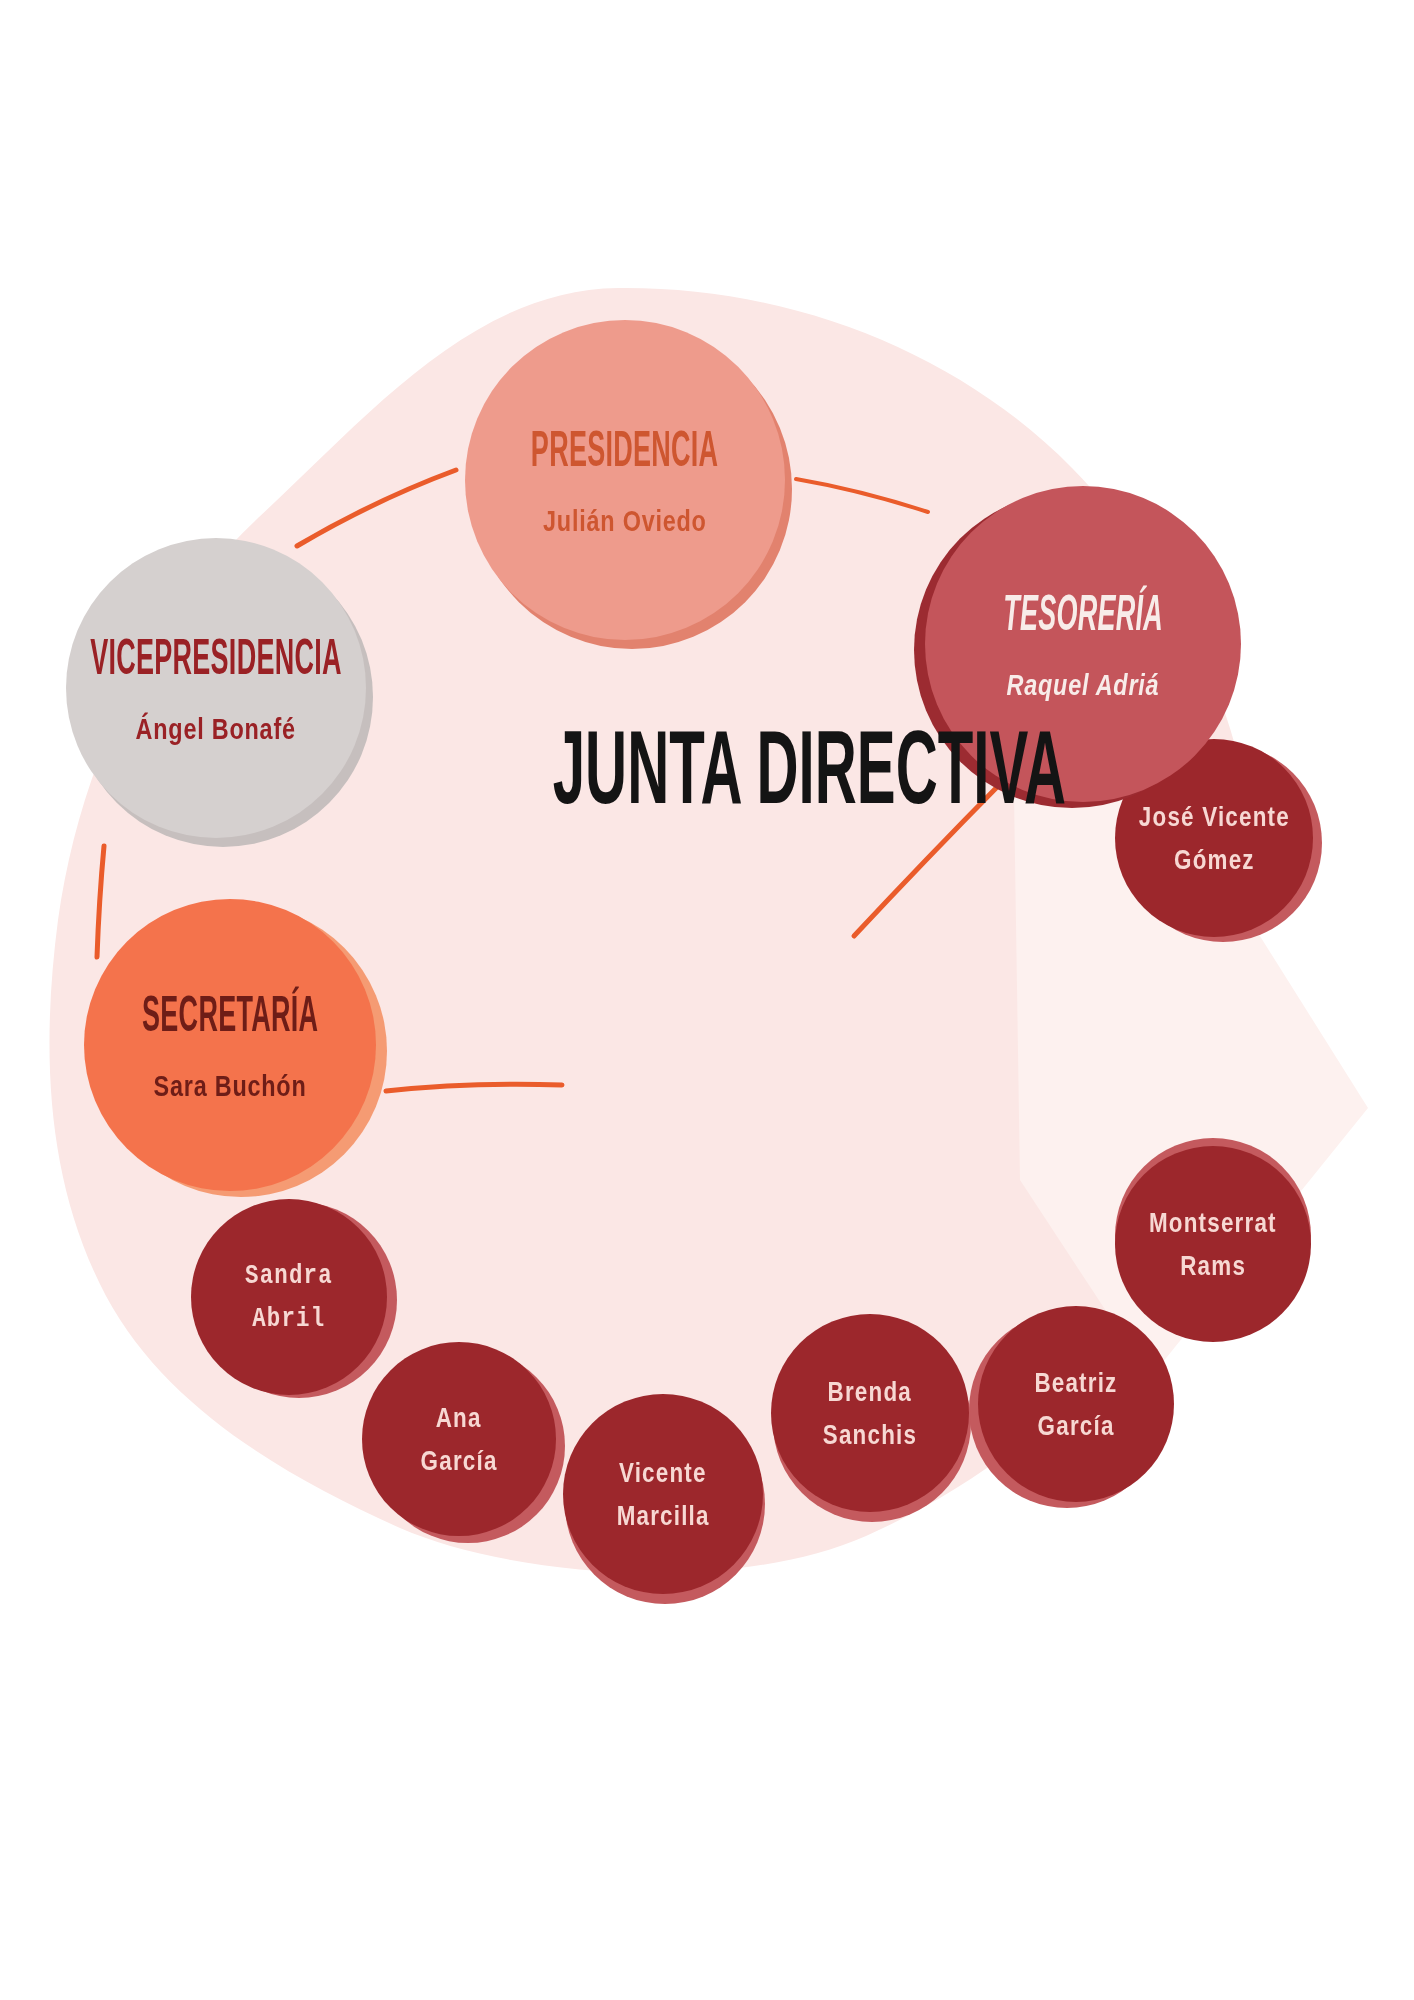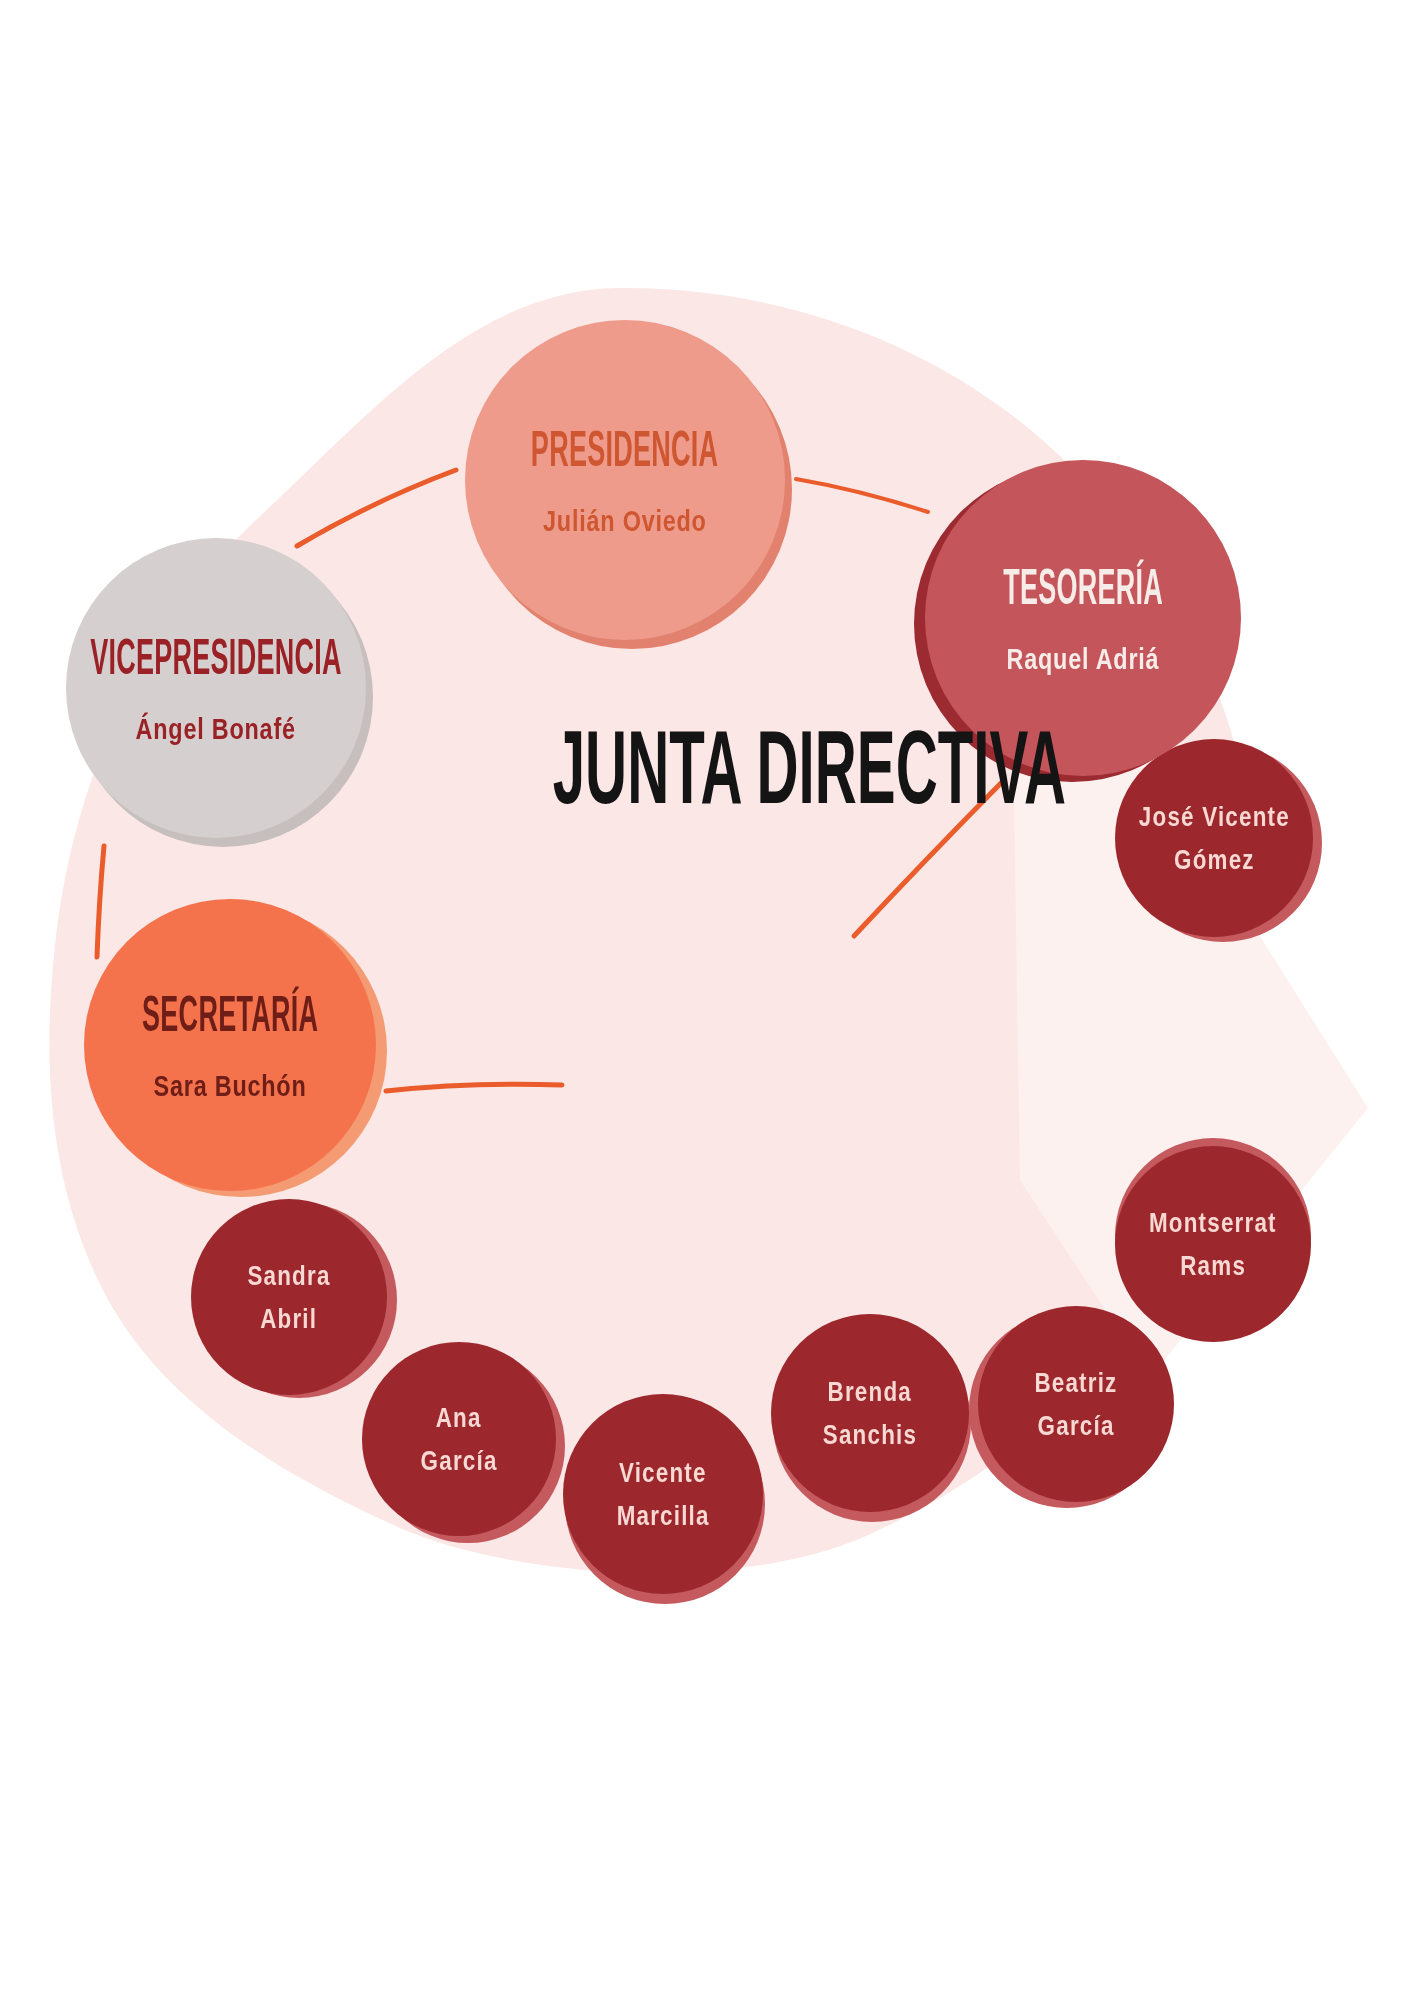--- a/index.html
+++ b/index.html
@@ -147,21 +147,21 @@
   </div>
 
   <div class="circle member" style="left:362px;top:1342px;width:194px;height:194px;--rx:9px;--ry:7px;">
     <div class="rim"></div>
     <div class="fill">
       <span class="member-name">Ana</span>
       <span class="member-name">García</span>
     </div>
   </div>
 
-  <div class="circle member" style="left:191px;top:1199px;width:196px;height:196px;--rx:10px;--ry:3px;">
+  <div class="circle member" style="left:191px;top:1199px;width:196px;height:196px;font-family:Liberation Mono, monospace;--rx:10px;--ry:3px;">
     <div class="rim"></div>
     <div class="fill">
       <span class="member-name">Sandra</span>
       <span class="member-name">Abril</span>
     </div>
   </div>
 
   <div class="circle presidencia" style="left:465px;top:320px;width:320px;height:320px;--rx:7px;--ry:9px;">
     <div class="rim"></div>
     <div class="fill">
@@ -171,21 +171,21 @@
   </div>
 
   <div class="circle vicepresidencia" style="left:66px;top:538px;width:300px;height:300px;--rx:7px;--ry:9px;">
     <div class="rim"></div>
     <div class="fill">
       <span class="role-label">VICEPRESIDENCIA</span>
       <span class="person-name">Ángel Bonafé</span>
     </div>
   </div>
 
-  <div class="circle tesoreria" style="left:925px;top:460px;width:316px;height:316px;--rx:-11px;--ry:6px;">
+  <div class="circle tesoreria" style="left:925px;top:486px;width:316px;height:316px;font-style:italic;--rx:-11px;--ry:6px;">
     <div class="rim"></div>
     <div class="fill">
       <span class="role-label">TESORERÍA</span>
       <span class="person-name">Raquel Adriá</span>
     </div>
   </div>
 
   <div class="circle secretaria" style="left:84px;top:899px;width:292px;height:292px;--rx:11px;--ry:6px;">
     <div class="rim"></div>
     <div class="fill">

